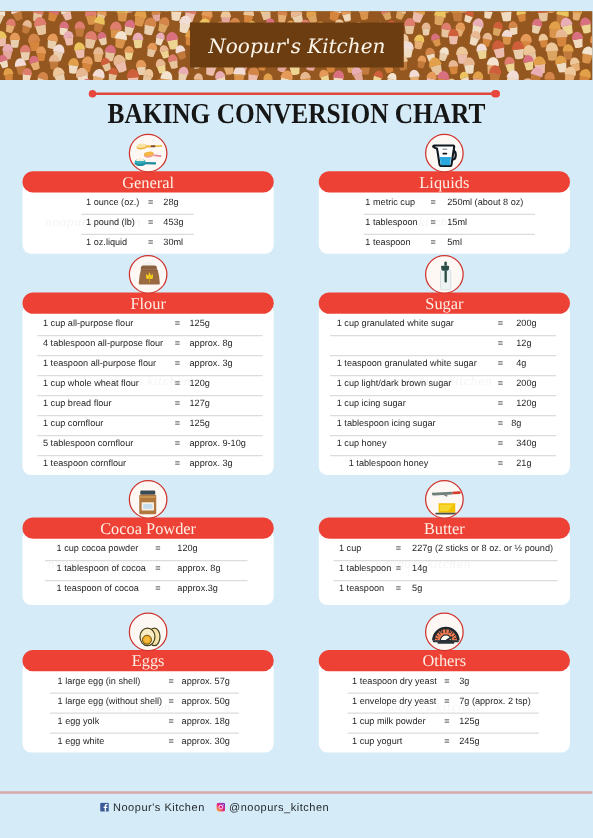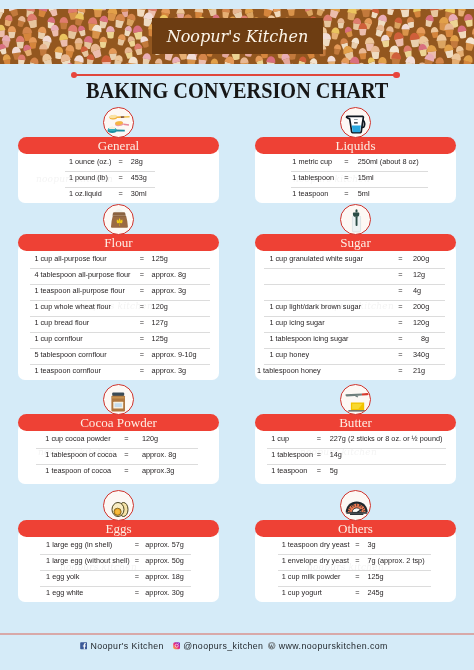--- a/index.html
+++ b/index.html
@@ -1609,50 +1609,51 @@
               <span class="eq" style="left:139.30px;width:12.00px">=</span>
               <span class="val" style="left:158.00px">200g</span>
               <span class="sep" style="left:8.60px;width:181.50px"></span>
             </div>
             <div class="row">
               <span class="eq" style="left:139.30px;width:12.00px">=</span>
               <span class="val" style="left:158.00px">12g</span>
               <span class="sep" style="left:8.60px;width:181.50px"></span>
             </div>
             <div class="row">
+              <span class="lbl" style="left:14.40px">1 teaspoon granulated white sugar</span>
               <span class="eq" style="left:139.30px;width:12.00px">=</span>
               <span class="val" style="left:158.00px">4g</span>
               <span class="sep" style="left:8.60px;width:181.50px"></span>
             </div>
             <div class="row">
               <span class="lbl" style="left:14.40px">1 cup light/dark brown sugar</span>
               <span class="eq" style="left:139.30px;width:12.00px">=</span>
               <span class="val" style="left:158.00px">200g</span>
               <span class="sep" style="left:8.60px;width:181.50px"></span>
             </div>
             <div class="row">
               <span class="lbl" style="left:14.40px">1 cup icing sugar</span>
               <span class="eq" style="left:139.30px;width:12.00px">=</span>
               <span class="val" style="left:158.00px">120g</span>
               <span class="sep" style="left:8.60px;width:181.50px"></span>
             </div>
             <div class="row">
               <span class="lbl" style="left:14.40px">1 tablespoon icing sugar</span>
               <span class="eq" style="left:139.30px;width:12.00px">=</span>
-              <span class="val" style="left:166px">8g</span>
+              <span class="val" style="left:154px">8g</span>
               <span class="sep" style="left:8.60px;width:181.50px"></span>
             </div>
             <div class="row">
               <span class="lbl" style="left:14.40px">1 cup honey</span>
               <span class="eq" style="left:139.30px;width:12.00px">=</span>
               <span class="val" style="left:158.00px">340g</span>
               <span class="sep" style="left:8.60px;width:181.50px"></span>
             </div>
             <div class="row">
-              <span class="lbl" style="left:2px">1 tablespoon honey</span>
+              <span class="lbl" style="left:24px">1 tablespoon honey</span>
               <span class="eq" style="left:139.30px;width:12.00px">=</span>
               <span class="val" style="left:158.00px">21g</span>
             </div>
           </div>
         </div>
       </div>
       <div class="sec" style="left: 18px; top: 414px;">
         <div class="card" style="height:61px"></div>
         <div class="icon" style="top:-29.8px">
           <svg viewBox="0 0 31.2 31.2">
@@ -1840,24 +1841,14 @@
                 <stop offset="1" stop-color="#6228d7"></stop>
               </linearGradient>
             </defs>
             <rect x="0.3" y="0.3" width="11.4" height="11.4" rx="3.1" fill="url(#iggrad)"></rect>
             <circle cx="6" cy="6" r="2.5" fill="none" stroke="#fff" stroke-width="1.05"></circle>
             <circle cx="9.05" cy="2.95" r="0.75" fill="#fff"></circle>
           </svg>
         </span>
       <span>@noopurs_kitchen</span>
     </div>
-    <div class="fitem" style="left:268.4px">
-      <span class="fi">
-          <svg viewBox="0 0 12 12">
-            <circle cx="6" cy="6" r="5.5" fill="none" stroke="#464646" stroke-width="0.85"></circle>
-            <circle cx="6" cy="6" r="4.3" fill="none" stroke="#464646" stroke-width="0.55"></circle>
-            <path d="M1.85 4.2 h1.1 l1.35 4.2 l1.05 -3.1 l-0.45 -1.1 h0.95 l1.3 4.2 l0.85 -2.9 q0.28 -1.0 -0.2 -1.3 h1.45 l-2.0 6.0 h-0.62 l-1.25 -3.7 l-1.3 3.7 h-0.6 Z" fill="#464646"></path>
-          </svg>
-        </span>
-      <span>www.noopurskitchen.com</span>
-    </div>
   </div>
 </div>
 
 </body></html>

